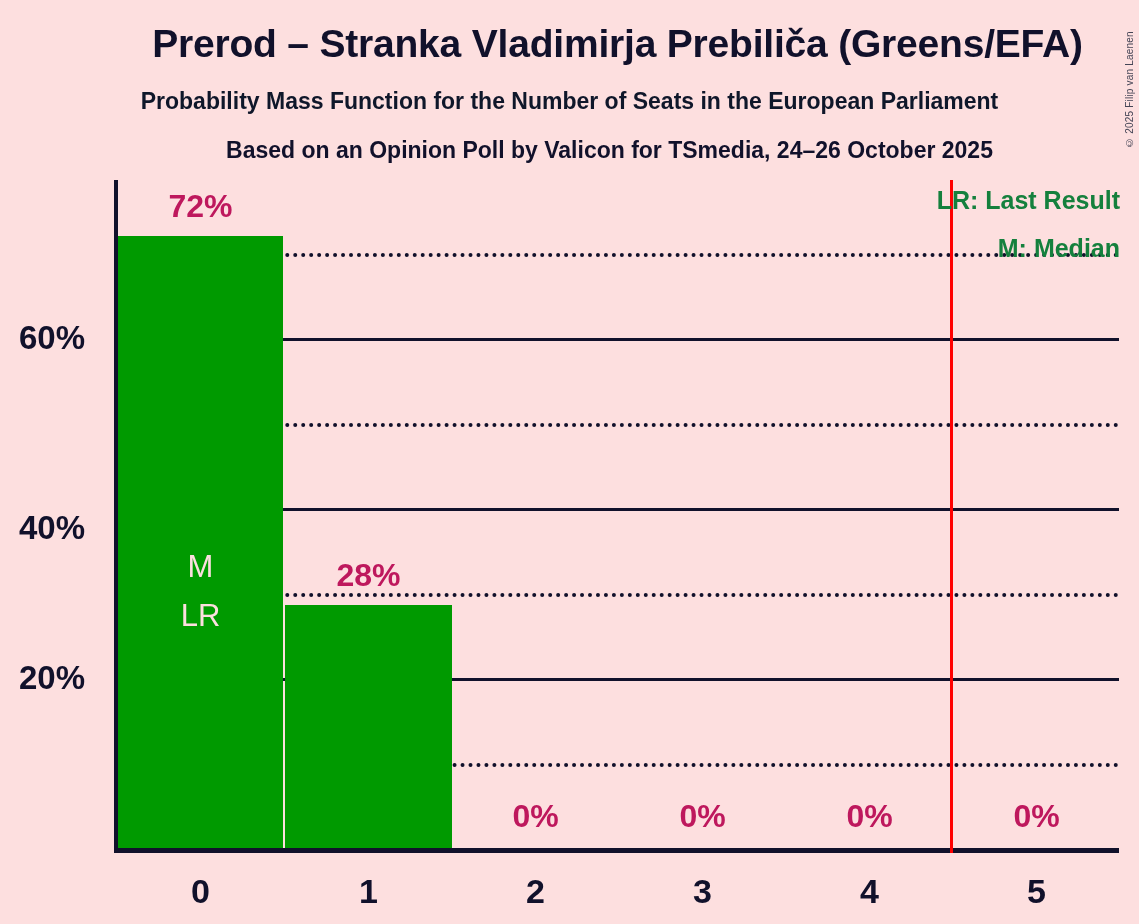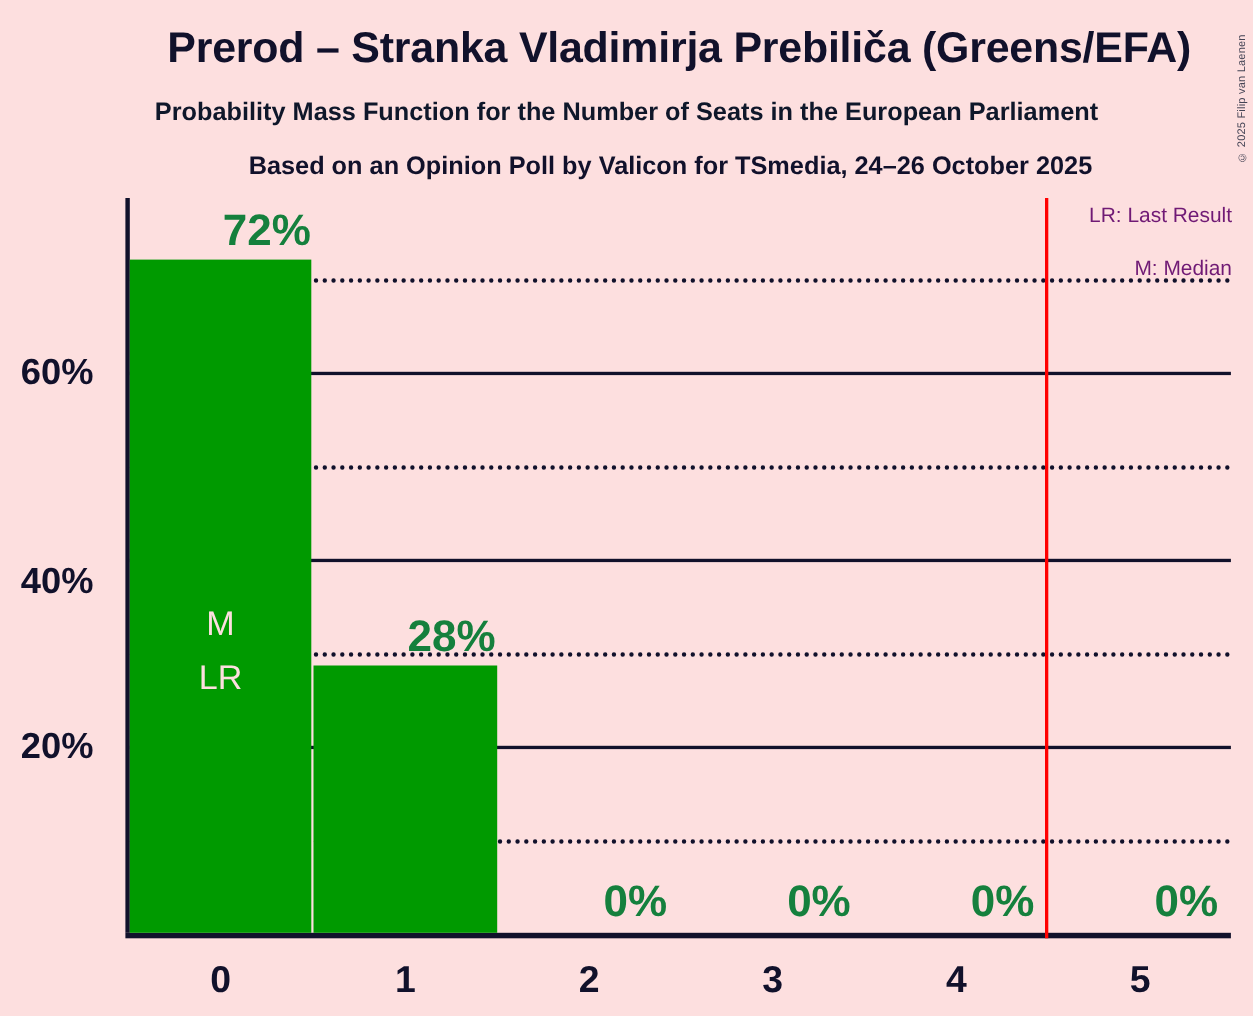--- a/index.html
+++ b/index.html
@@ -123,25 +123,24 @@
     text-align: center;
     color: #fddfdf;
     font-size: 31px;
     line-height: 37px;
     font-weight: normal;
   }
 
   .bar-value {
     position: absolute;
     text-align: center;
-    font-size: 40px;
-    font-weight: bold;
-    color: #15803d;
-    white-space: nowrap;
-    padding-left: 42px;
+    font-size: 32px;
+    font-weight: bold;
+    color: #be185d;
+    white-space: nowrap;
   }
 
   .lr-line {
     position: absolute;
     top: 0;
     width: 3px;
     height: 673px;
     background: #ff0000;
   }
   .ytick-abs {
@@ -163,23 +162,23 @@
     font-size: 34px;
     font-weight: bold;
     color: #11112b;
   }
 
   
   .legend-entry {
     position: absolute;
     right: 19px;
     text-align: right;
-    font-size: 19px;
-    font-weight: normal;
-    color: #701a75;
+    font-size: 25px;
+    font-weight: bold;
+    color: #15803d;
     white-space: nowrap;
   }
 </style>
 </head>
 <body>
 
 <div id="root">
 
   <div class="title">Prerod – Stranka Vladimirja Prebiliča (Greens/EFA)</div>
   <div class="subtitle1">Probability Mass Function for the Number of Seats in the European Parliament</div>

